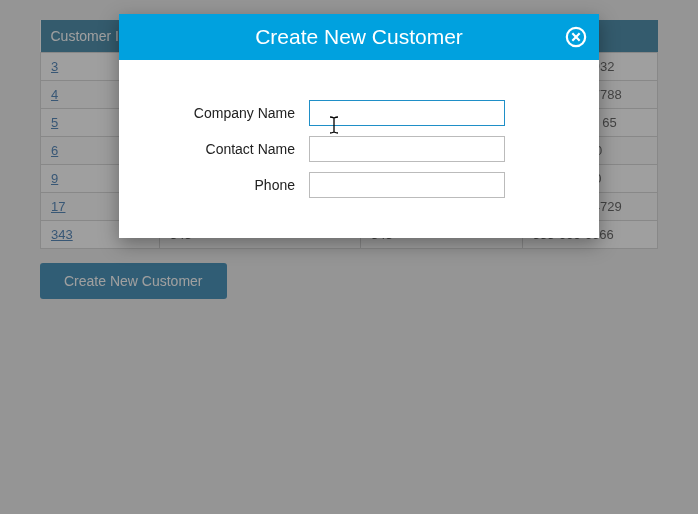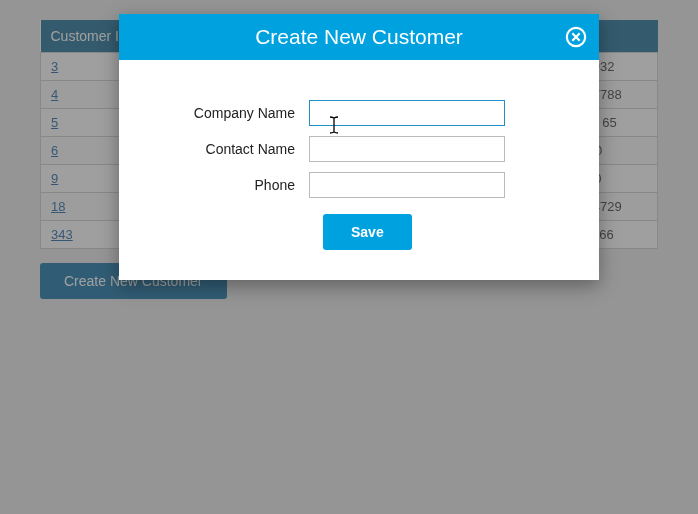--- a/index.html
+++ b/index.html
@@ -182,21 +182,21 @@
           <td>Frédérique Citeaux</td>
           <td>0621-08460</td>
         </tr>
         <tr>
           <td><a href="#">9</a></td>
           <td>Bon app'</td>
           <td>Laurence Lebihan</td>
           <td>88.60.15.40</td>
         </tr>
         <tr class="shaded">
-          <td><a href="#">18</a></td>
+          <td><a href="#">17</a></td>
           <td>Bottom-Dollar Markets</td>
           <td>Elizabeth Lincoln</td>
           <td>(604) 555-4729</td>
         </tr>
         <tr>
           <td><a href="#">343</a></td>
           <td>343</td>
           <td>343</td>
           <td>555-666-6666</td>
         </tr>
@@ -224,24 +224,20 @@
       <input type="text" class="form-input focused" autofocus="" value="" style="">
     </div>
     <div class="form-row">
       <div class="form-label">Contact Name</div>
       <input type="text" class="form-input" value="" style="">
     </div>
     <div class="form-row">
       <div class="form-label">Phone</div>
       <input type="text" class="form-input" value="" style="">
     </div>
-    <div class="save-row">
-      <div class="save-spacer"></div>
-      <button class="save-btn">Save</button>
-    </div>
   </div>
 </div>
 
 <div class="cursor-i">
   <svg width="14" height="20" viewBox="0 0 14 20">
     <path d="M3 2 Q5 2 7 3 Q9 2 11 2 M7 3 L7 17 M3 18 Q5 18 7 17 Q9 18 11 18" stroke="#000" stroke-width="1.3" fill="none"></path>
   </svg>
 </div>
 
 </body></html>

